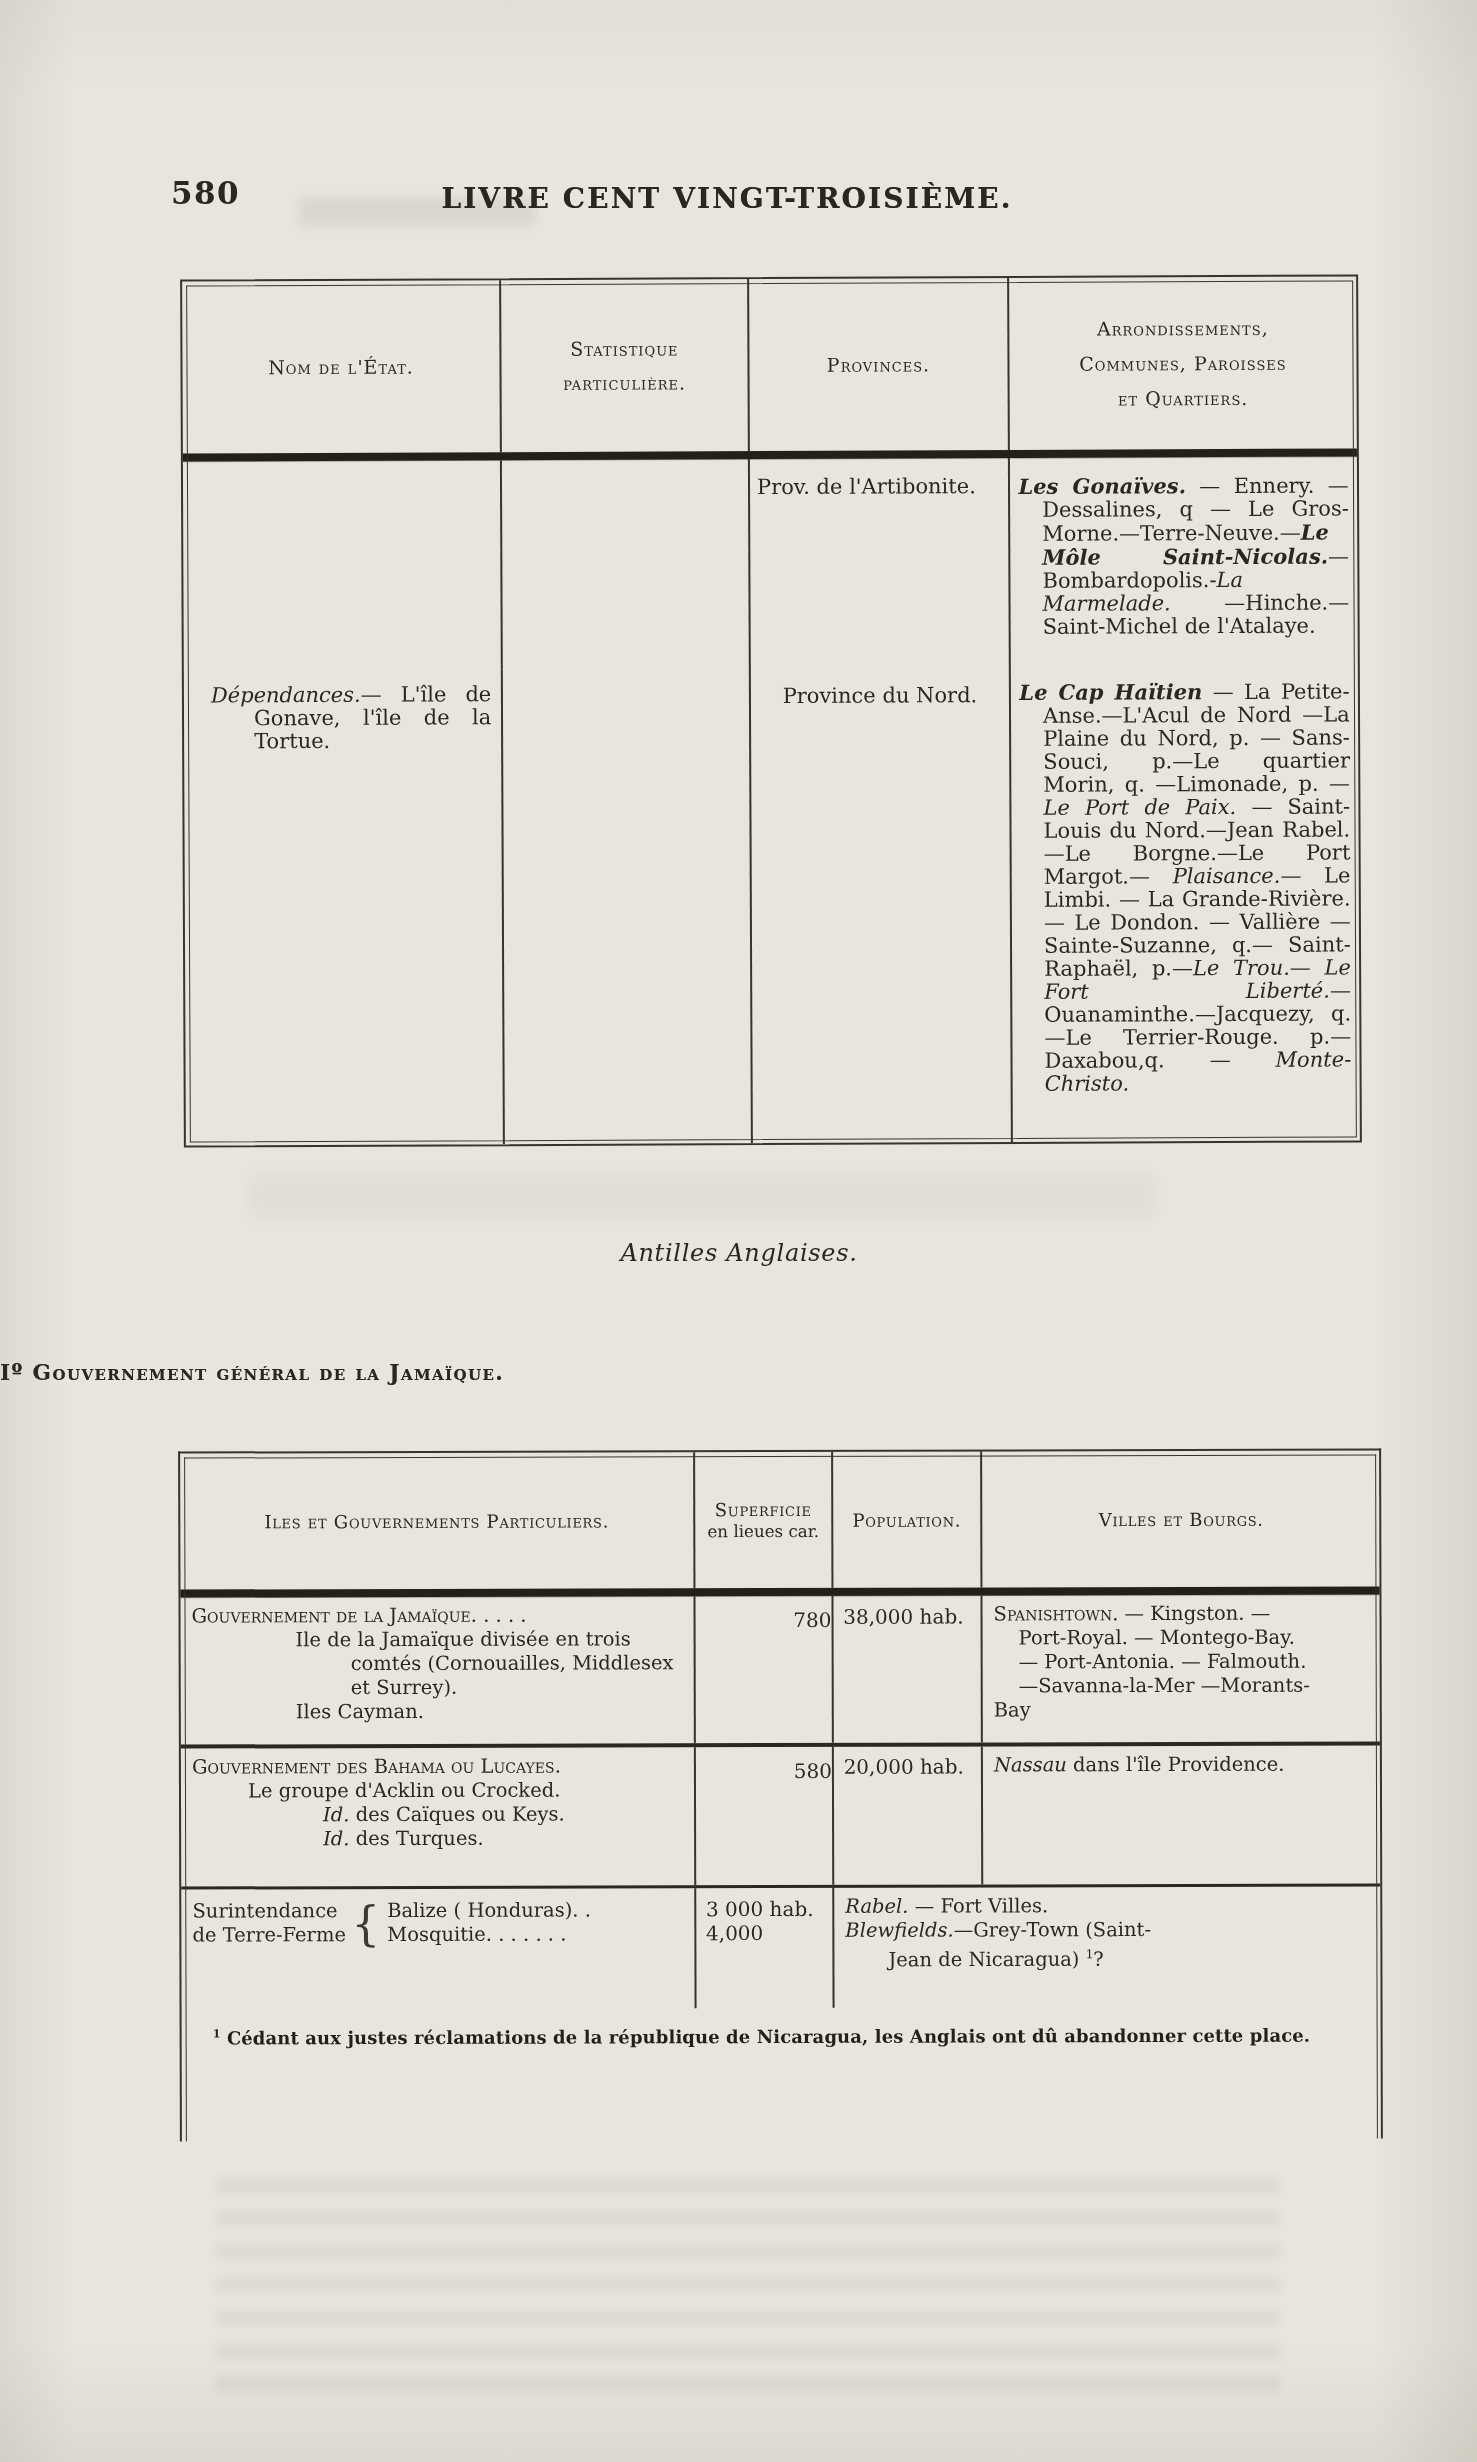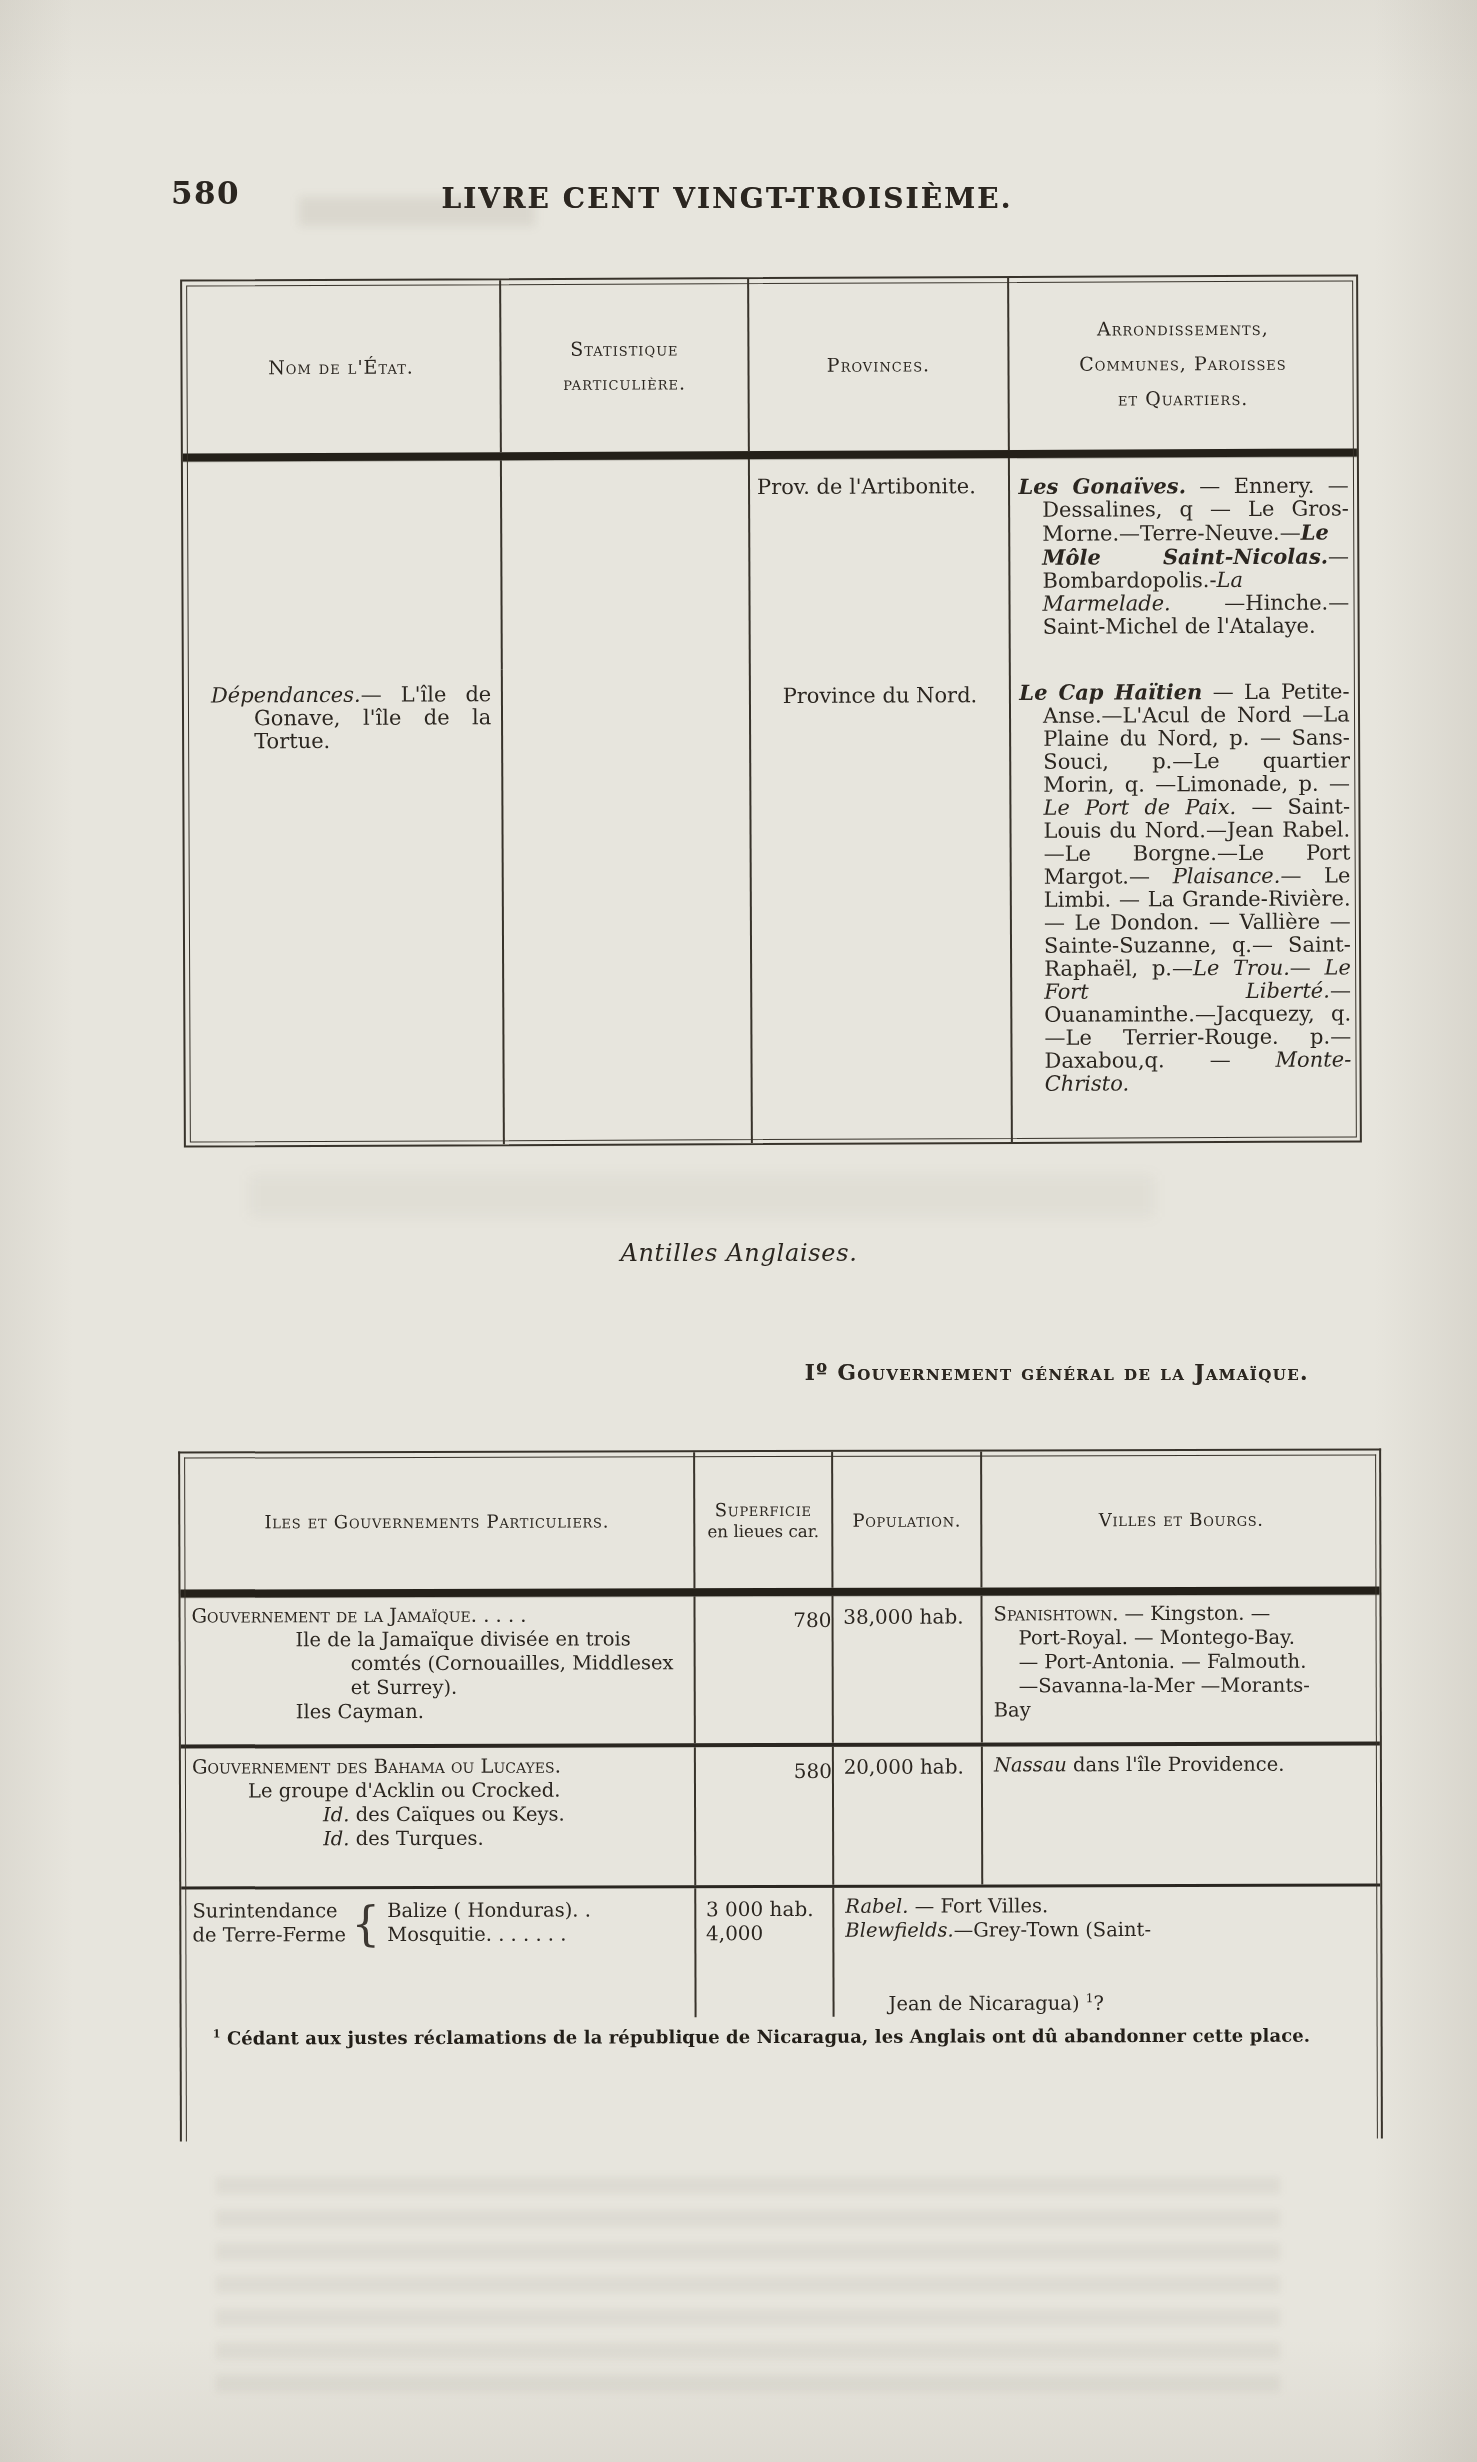--- a/index.html
+++ b/index.html
@@ -75,21 +75,21 @@
     font-size:21px;line-height:23px;text-align:justify;
     padding:14px 9.7px 0 70px;text-indent:-43px;
   }
 
   
   .heading-italic{
     position:absolute;left:0;top:1239px;width:1478px;text-align:center;
     font-size:24px;font-style:italic;letter-spacing:0.7px;
   }
   .heading-sc{
-    position:absolute;left:0;top:1360px;width:1309px;text-align:right;
+    position:absolute;left:0;top:1360px;width:1309px;text-align:left;
     font-size:21.6px;font-variant:small-caps;letter-spacing:1.4px;font-weight:bold;
     text-shadow:0 0 0.3px rgba(43,38,32,.5);
   }
 
   
   .t2{
     position:absolute;left:179px;top:1450px;width:1199px;height:688px;
     border:2.1px solid var(--line);border-bottom:none;
     display:flex;flex-direction:column;
     transform:rotate(-0.15deg);
@@ -225,21 +225,21 @@
           <div>Mosquitie. . . . . . .</div>
         </div>
       </div>
       <div class="popcell bL">
         <div>3 000 hab.</div>
         <div>4,000</div>
       </div>
       <div class="villescell bL">
           <div class="tline"><span class="s-i">Rabel.</span><span> — Fort Villes.</span></div>
           <div class="tline"><span class="s-i">Blewfields.</span><span>—Grey-Town (Saint-</span></div>
-          <div class="tline" style="padding-left: 43px; margin-top: 44px;"><span>Jean de Nicaragua) </span><span class="s-sup">1</span><span>?</span></div>
+          <div class="tline" style="padding-left: 43px;"><span>Jean de Nicaragua) </span><span class="s-sup">1</span><span>?</span></div>
         </div>
     </div>
 
     <div class="footnote-area">
       <div class="footnote"><span class="s-sup">1</span><span> Cédant aux justes réclamations de la république de Nicaragua, les Anglais ont dû abandonner cette place.</span></div>
     </div>
   </section>
 
 </div>
 

